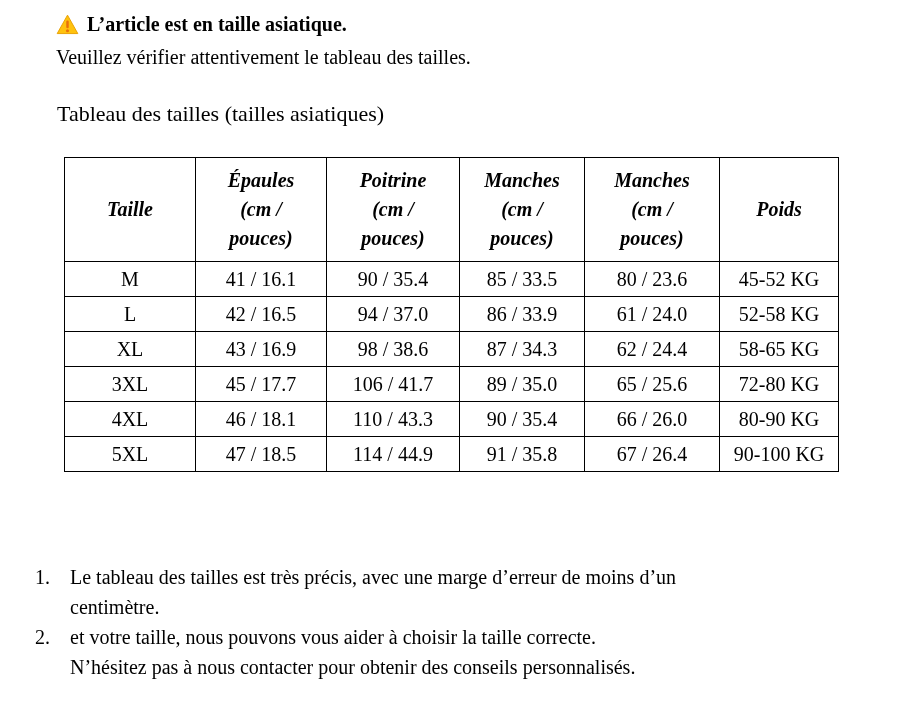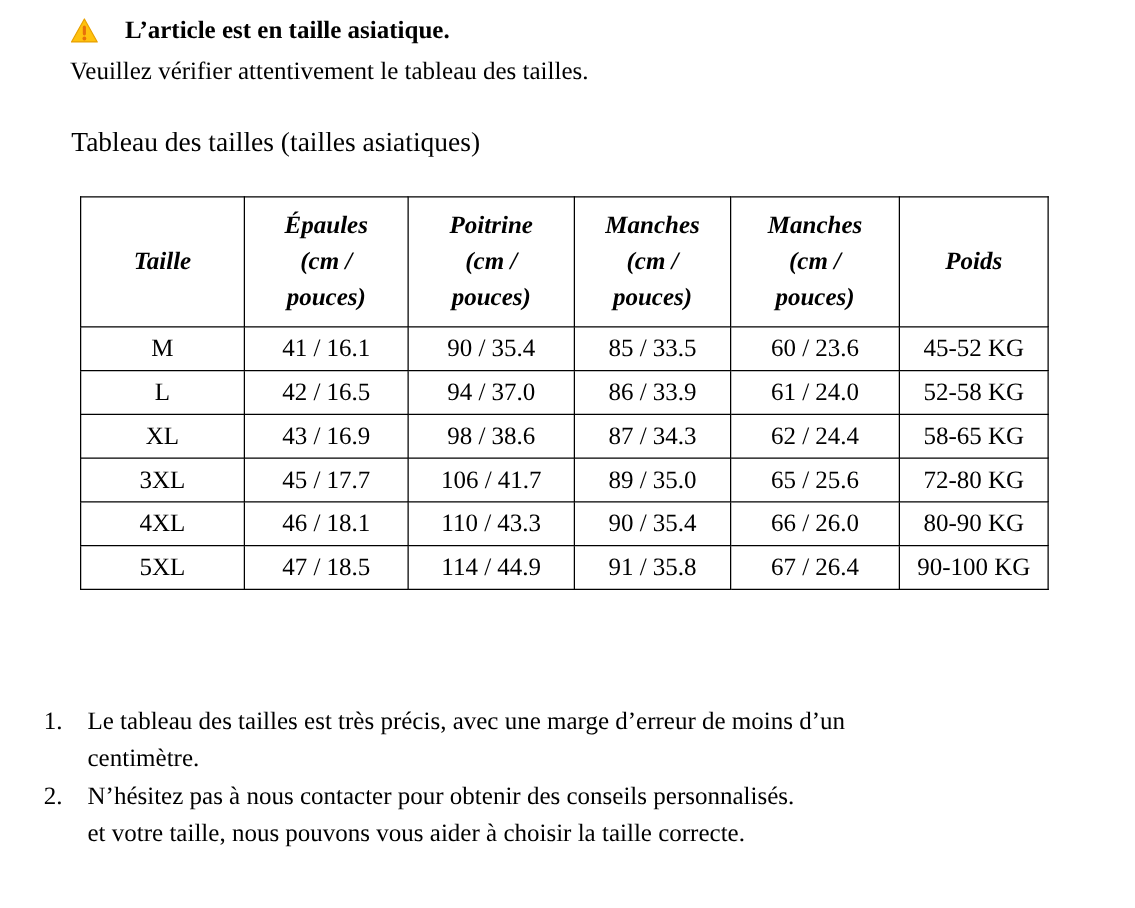--- a/index.html
+++ b/index.html
@@ -5,21 +5,21 @@
   * { margin: 0; padding: 0; box-sizing: border-box; }
   html, body {
     width: 908px; height: 726px;
     background: #ffffff;
     color: #000000;
     font-family: "Liberation Serif", "DejaVu Serif", serif;
     overflow: hidden;
     position: relative;
   }
   .warning-block { position: absolute; left: 56px; top: 11px; }
-  .warning-line1 { display: flex; align-items: center; gap: 21px; font-weight: bold; font-size: 20px; line-height: 26px; }
+  .warning-line1 { display: flex; align-items: center; gap: 8px; font-weight: bold; font-size: 20px; line-height: 26px; }
   .warning-line1 svg { display: block; }
   .warning-line2 { font-size: 20px; line-height: 26px; margin-top: 7px; }
 
   .page-title {
     position: absolute; left: 57px; top: 99px;
     font-size: 22px; font-weight: normal; line-height: 30px;
   }
 
   table.size-table {
     position: absolute; left: 64px; top: 157px;
@@ -108,21 +108,21 @@
         <div class="th-line">Poids</div>
       </th>
     </tr>
   </thead>
   <tbody>
     <tr>
       <td>M</td>
       <td>41 / 16.1</td>
       <td>90 / 35.4</td>
       <td>85 / 33.5</td>
-      <td>60 / 23.6</td>
+      <td>80 / 23.6</td>
       <td>45-52 KG</td>
     </tr>
     <tr>
       <td>L</td>
       <td>42 / 16.5</td>
       <td>94 / 37.0</td>
       <td>86 / 33.9</td>
       <td>61 / 24.0</td>
       <td>52-58 KG</td>
     </tr>
@@ -165,17 +165,17 @@
   <div class="note-item">
     <span class="note-number">1.</span>
     <div class="note-text">
       <div class="note-line">Le tableau des tailles est très précis, avec une marge d’erreur de moins d’un</div>
       <div class="note-line">centimètre.</div>
     </div>
   </div>
   <div class="note-item">
     <span class="note-number">2.</span>
     <div class="note-text">
+      <div class="note-line">et votre taille, nous pouvons vous aider à choisir la taille correcte.</div>
       <div class="note-line">N’hésitez pas à nous contacter pour obtenir des conseils personnalisés.</div>
-      <div class="note-line">et votre taille, nous pouvons vous aider à choisir la taille correcte.</div>
     </div>
   </div>
 </div>
 
 </body></html>

